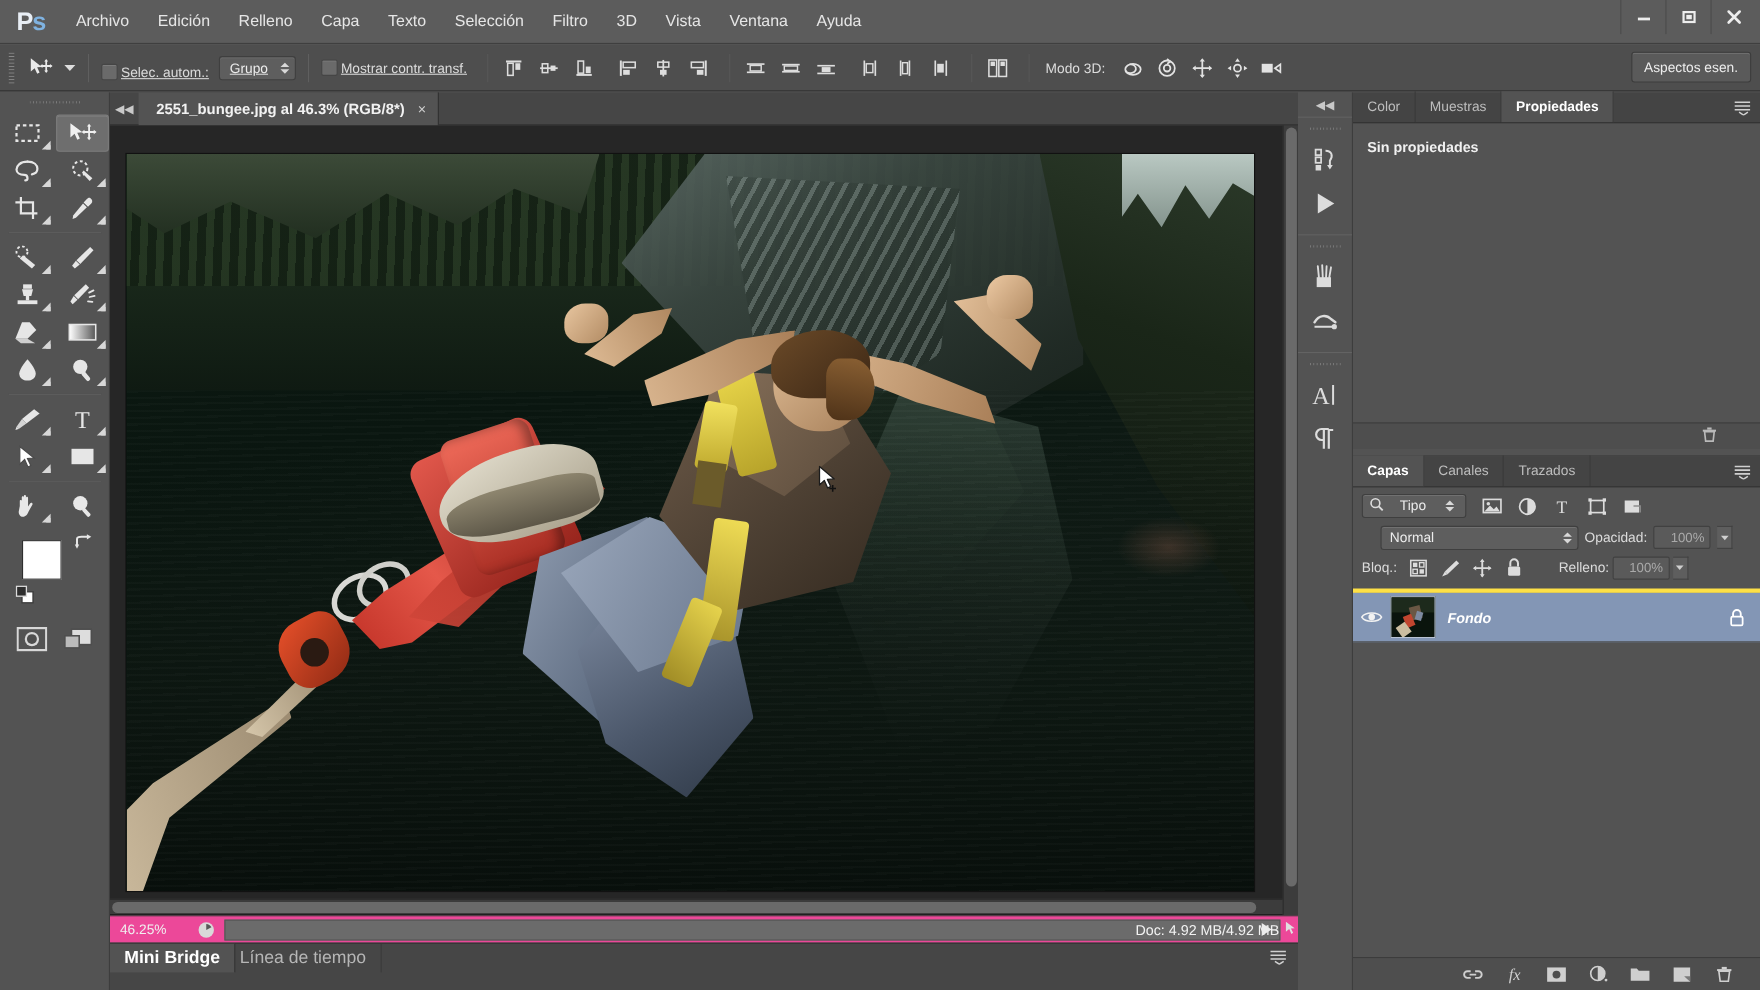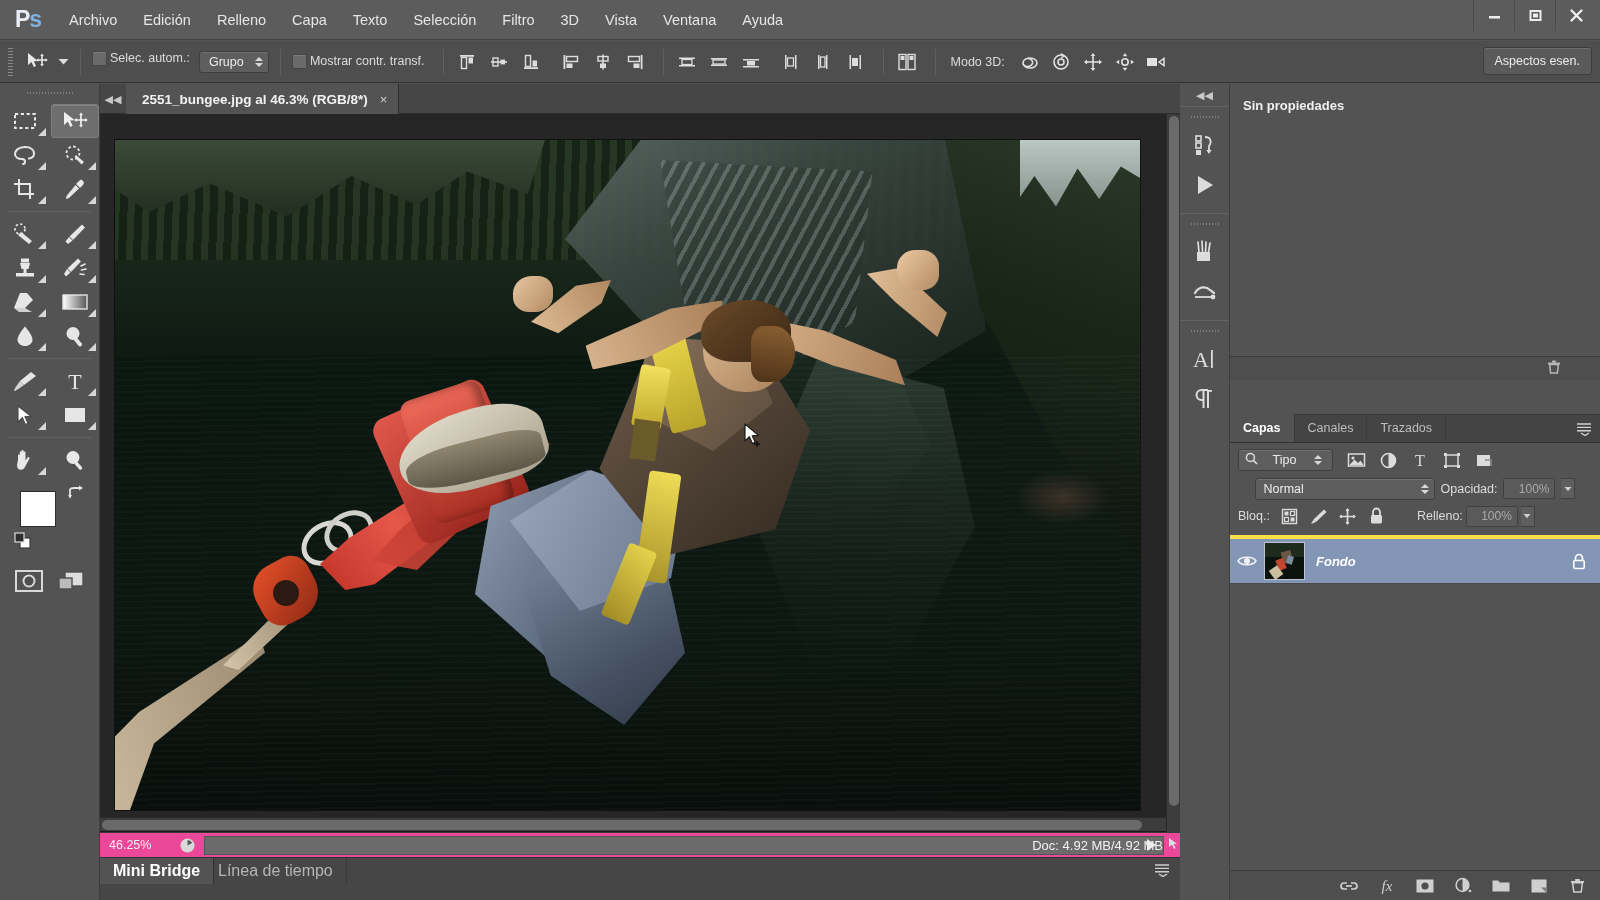--- a/index.html
+++ b/index.html
@@ -42,21 +42,21 @@
     background:#4e4e4e; display:flex; align-items:center;
     border-bottom:1px solid #333;
   }
   .grip {
     width:10px; height:30px; margin:0 5px 0 6px;
     background-image:repeating-linear-gradient(to bottom,#8a8a8a 0 1px,transparent 1px 3px);
     background-size:5px 3px; background-repeat:repeat-y; background-position:2px 4px;
   }
   .vsep { width:1px; height:26px; background:#3d3d3d; border-right:1px solid #5f5f5f; margin:0 7px; }
   .opt-tool {
-    display:flex; align-items:flex-start; gap:3px; padding:0 4px;
+    display:flex; align-items:flex-end; gap:3px; padding:0 4px;text-decoration:underline;
   }
   .chk {
     width:15px; height:15px; background:#6a6a6a; border:1px solid #454545;
     border-radius:2px; box-shadow:inset 0 1px 0 #7b7b7b;
   }
   .opt-label { font-size:12.5px; color:#dcdcdc; white-space:nowrap; }
   .combo {
     display:inline-flex; align-items:center; justify-content:space-between;
     height:22px; min-width:70px; padding:0 5px 0 9px; margin-left:6px;
     background:#5e5e5e; border:1px solid #3f3f3f; border-radius:3px;
@@ -265,21 +265,21 @@
   }
   .layer-thumb {
     width:41px; height:38px; border:1px solid #b9c3d4; background:#081409;
     position:relative; overflow:hidden;
   }
   .layer-name { flex:1; font-style:italic; font-weight:bold; font-size:13px; color:#ffffff; }
   .layer-lock { width:42px; display:flex; justify-content:center; }
   .layers-footer {
     position:absolute; left:0; bottom:0; width:370px; height:30px; background:#4e4e4e;
     border-top:1px solid #3c3c3c; display:flex; align-items:center;
-    justify-content:flex-end; padding-right:6px; gap:4px;
+    justify-content:flex-end; padding-right:16px; gap:4px;
   }
   .lf-btn { width:34px; height:26px; display:flex; align-items:center; justify-content:center; }
 </style>
 </head>
 <body>
 
 <div class="app">
 
   <div class="menubar">
     <div class="ps-logo">
@@ -955,20 +955,31 @@
         <svg width="26" height="26" viewBox="0 0 26 26">
           <path d="M16 4 L16 22 M11.5 4 L11.5 22 M16 4 L9.5 4 A5 5 0 0 0 9.5 14 L11.5 14" fill="none" stroke="#dcdcdc" stroke-width="2"></path>
           <rect x="16" y="4" width="4" height="1.8" fill="#dcdcdc"></rect>
         </svg>
       </div>
     </div>
   </div>
 
   <div class="rightpanels">
 
+    <div class="panel-tabs">
+      <div class="ptab">Color</div>
+      <div class="ptab">Muestras</div>
+      <div class="ptab active">Propiedades</div>
+      <div class="panel-menu">
+        <svg width="18" height="14" viewBox="0 0 18 14">
+          <path d="M1 2 H15 M1 5.4 H15 M1 8.8 H15" stroke="#cfcfcf" stroke-width="1.4"></path>
+          <path d="M5 11 L9 13.6 L13 11" fill="none" stroke="#cfcfcf" stroke-width="1.4"></path>
+        </svg>
+      </div>
+    </div>
     <div class="panel-body" style="height:272px">
       <div class="noprops">Sin propiedades</div>
     </div>
     <div class="props-footer">
       <div>
         <svg width="16" height="16" viewBox="0 0 16 16">
           <rect x="2" y="3.6" width="12" height="1.8" fill="#b9b9b9"></rect>
           <path d="M3.6 5.4 L4.6 14 L11.4 14 L12.4 5.4 Z" fill="none" stroke="#b9b9b9" stroke-width="1.5"></path>
           <rect x="6" y="1.6" width="4" height="2" fill="#b9b9b9"></rect>
         </svg>

